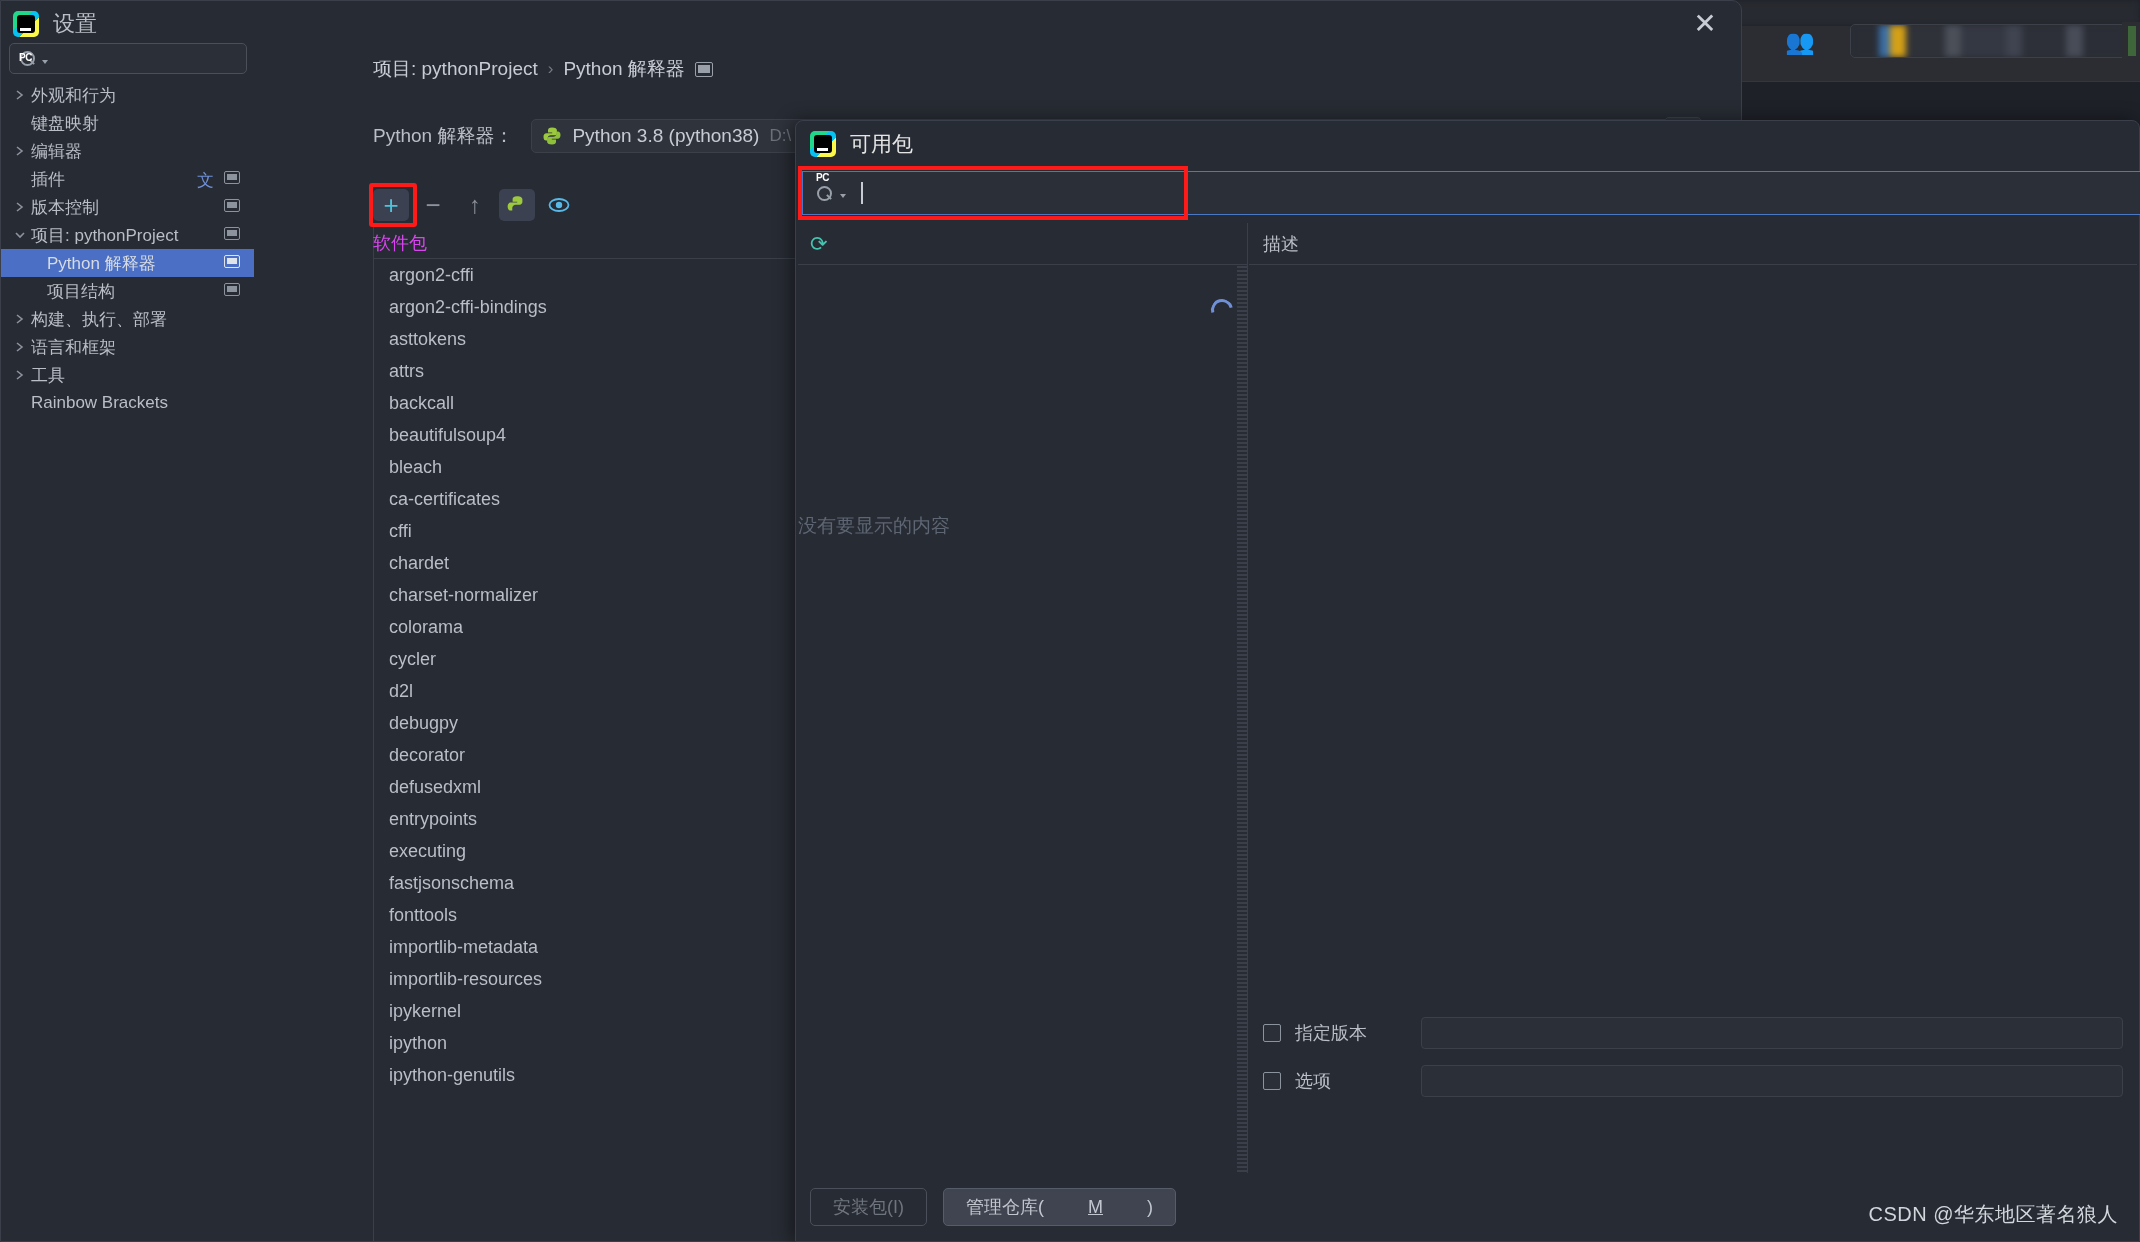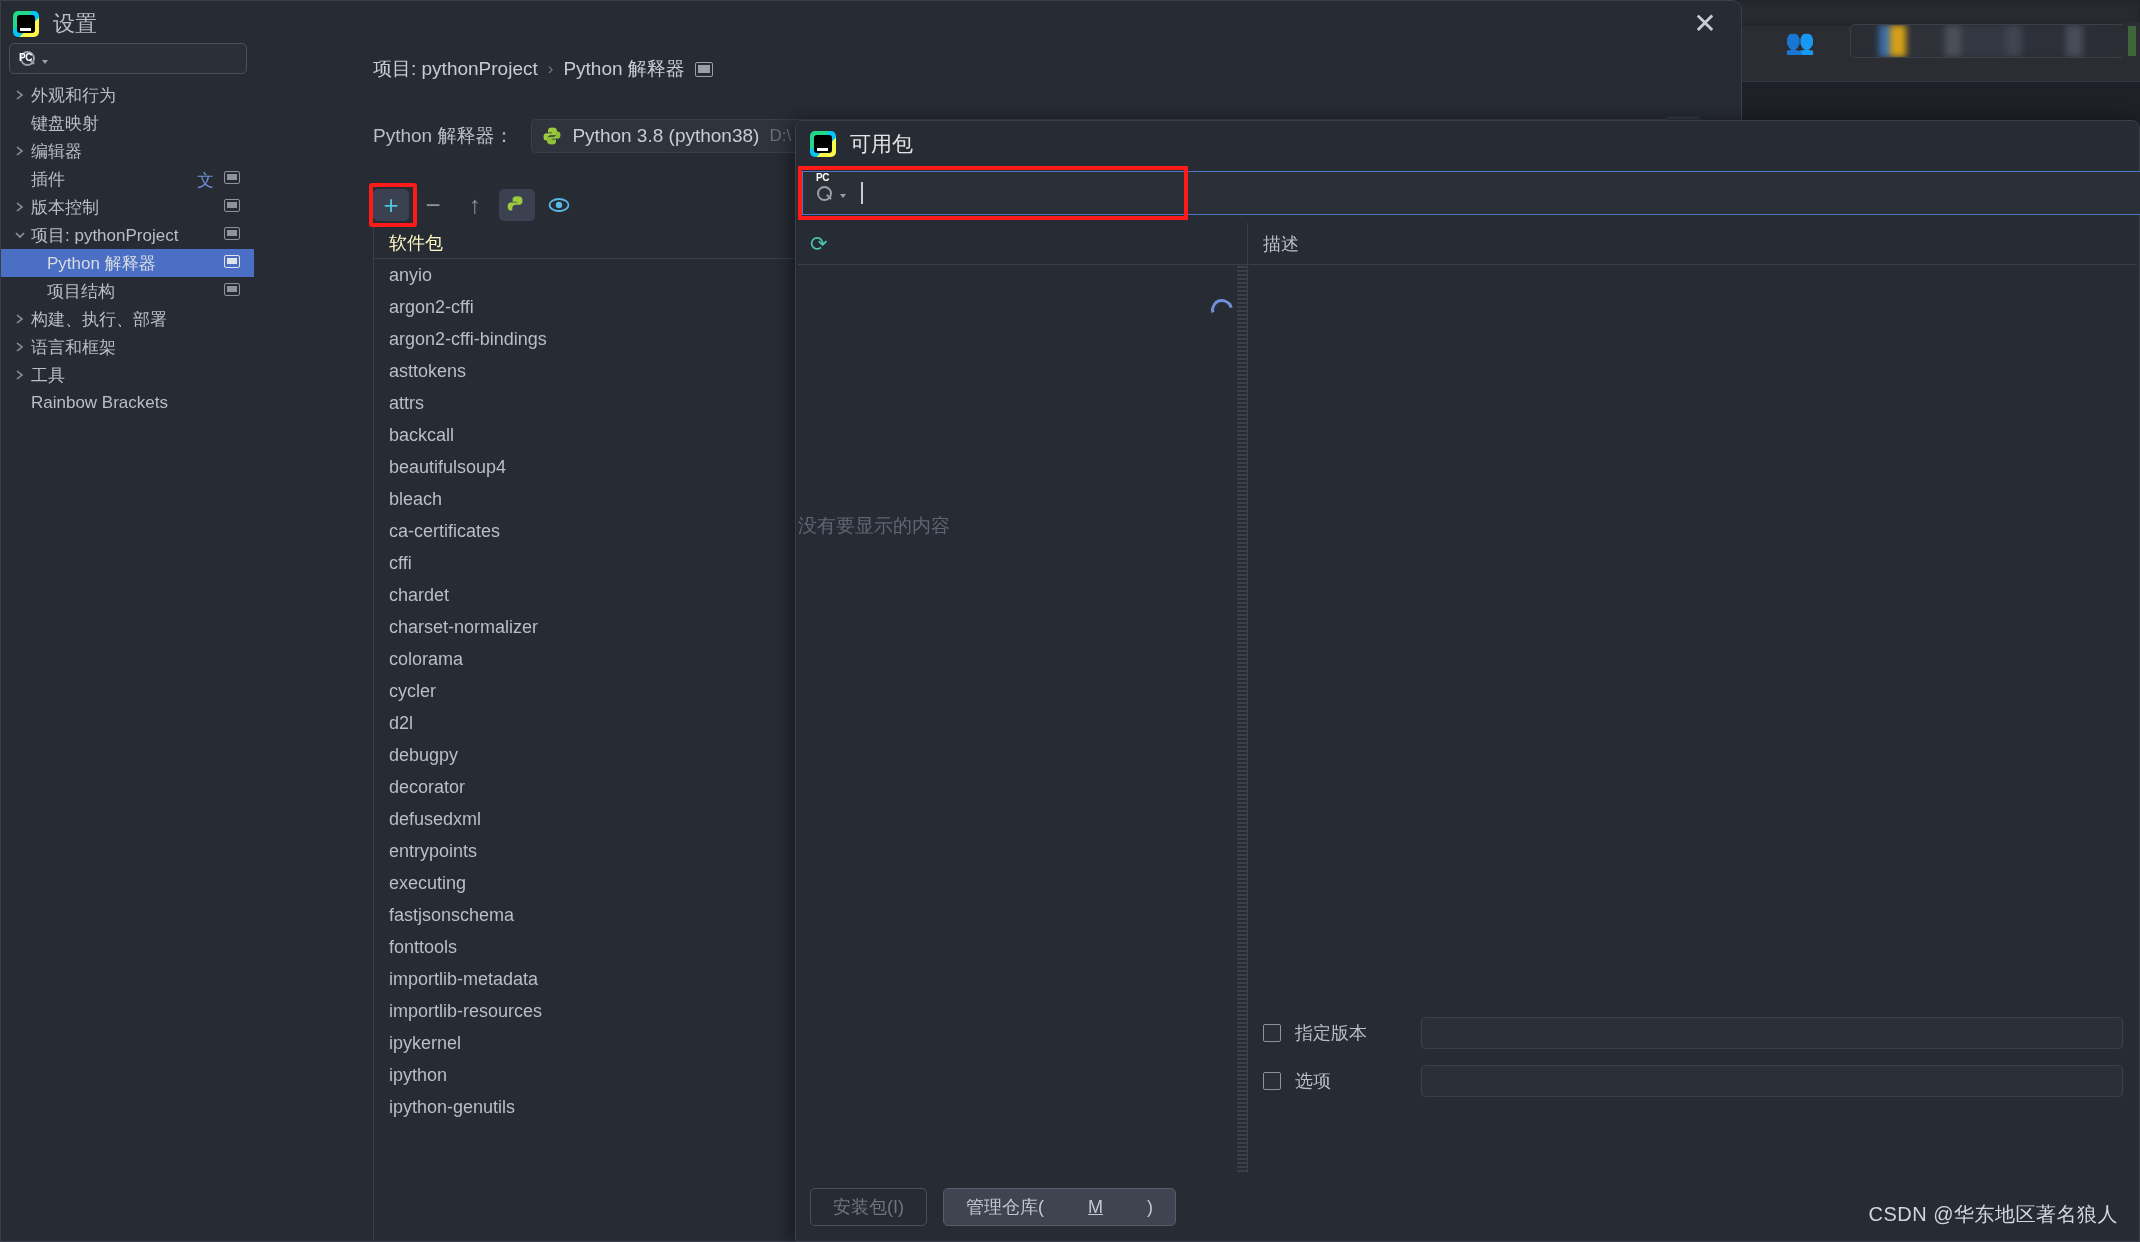--- a/index.html
+++ b/index.html
@@ -146,21 +146,21 @@
   .red-highlight {
     position:absolute; left:368px; top:182px; width:48px; height:44px;
     border:4px solid #ff1a1a; border-radius:3px; pointer-events:none;
   }
 
   
   .pkg-table { position:absolute; left:372px; top:226px; width:1368px; bottom:0; }
   .pkg-header {
     height: 32px; border-bottom:1px solid #3a3f4a; display:flex; align-items:center;
   }
-  .pkg-col-name { width: 424px; padding-left:16px; color:#fef9c3; font-size:18px; }
+  .pkg-col-name { width: 424px; color:#d946ef; font-size:18px; }
   .pkg-col-desc { padding-left:16px; color:#b9bec7; font-size:18px; }
   .pkg-divider { position:absolute; left:796px; top:226px; bottom:0; width:1px; background:#3a3f4a; }
   .pkg-list { position:absolute; left:0; top:32px; width:424px; bottom:0; overflow:hidden; }
   .pkg-item { height:32px; display:flex; align-items:center; padding-left:16px;
               color:#b9bec7; font-size:18px; cursor:pointer; }
   .pkg-left-border { position:absolute; left:372px; top:226px; bottom:0; width:1px; background:#3a3f4a; }
 
   
   .avail-dialog {
     position:absolute; left: 795px; top: 120px; width: 1345px; height: 1122px;
@@ -417,21 +417,20 @@
     </div>
     <div class="red-highlight"></div>
 
     <div class="pkg-left-border"></div>
     <div class="pkg-table">
       <div class="pkg-header">
         <div class="pkg-col-name">软件包</div>
         <div class="pkg-col-desc">描述</div>
       </div>
       <div class="pkg-list" id="pkg-list">
-          <div class="pkg-item">anyio</div>
           <div class="pkg-item">argon2-cffi</div>
           <div class="pkg-item">argon2-cffi-bindings</div>
           <div class="pkg-item">asttokens</div>
           <div class="pkg-item">attrs</div>
           <div class="pkg-item">backcall</div>
           <div class="pkg-item">beautifulsoup4</div>
           <div class="pkg-item">bleach</div>
           <div class="pkg-item">ca-certificates</div>
           <div class="pkg-item">cffi</div>
           <div class="pkg-item">chardet</div>

